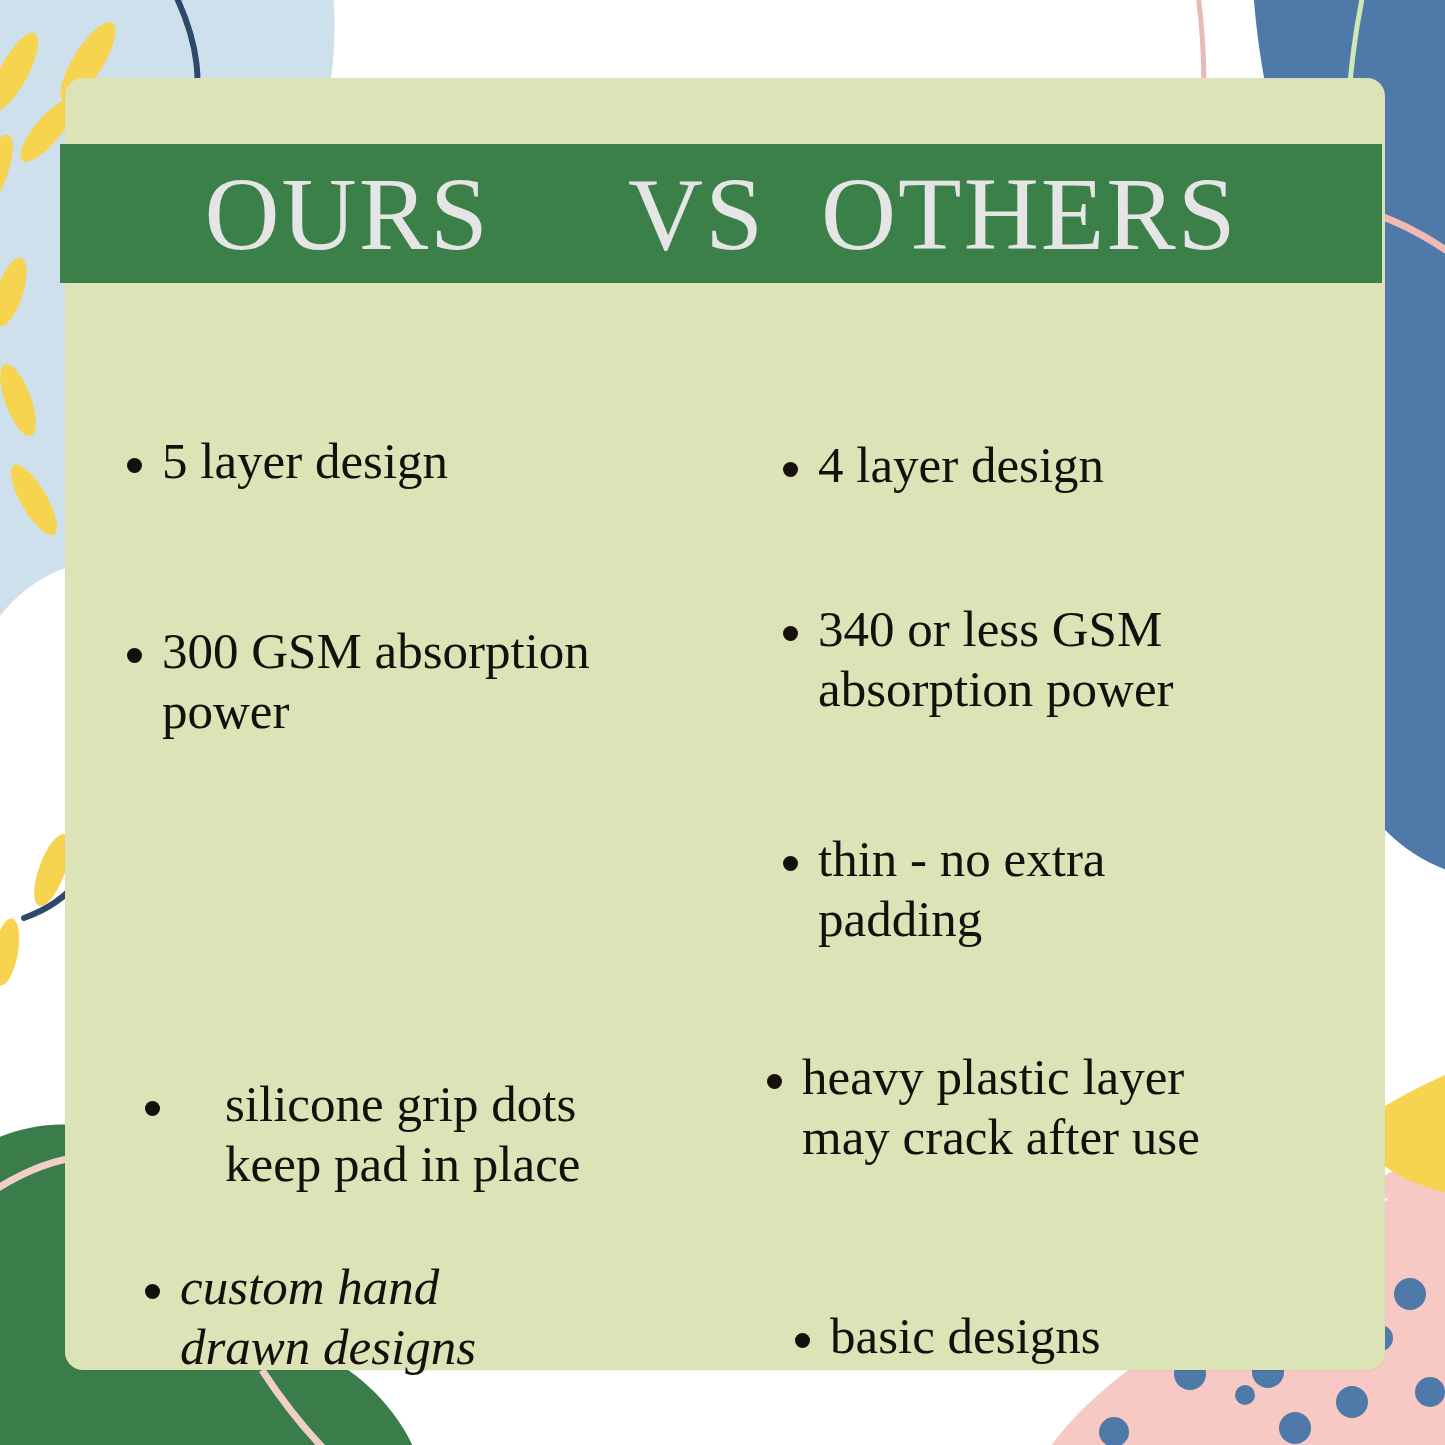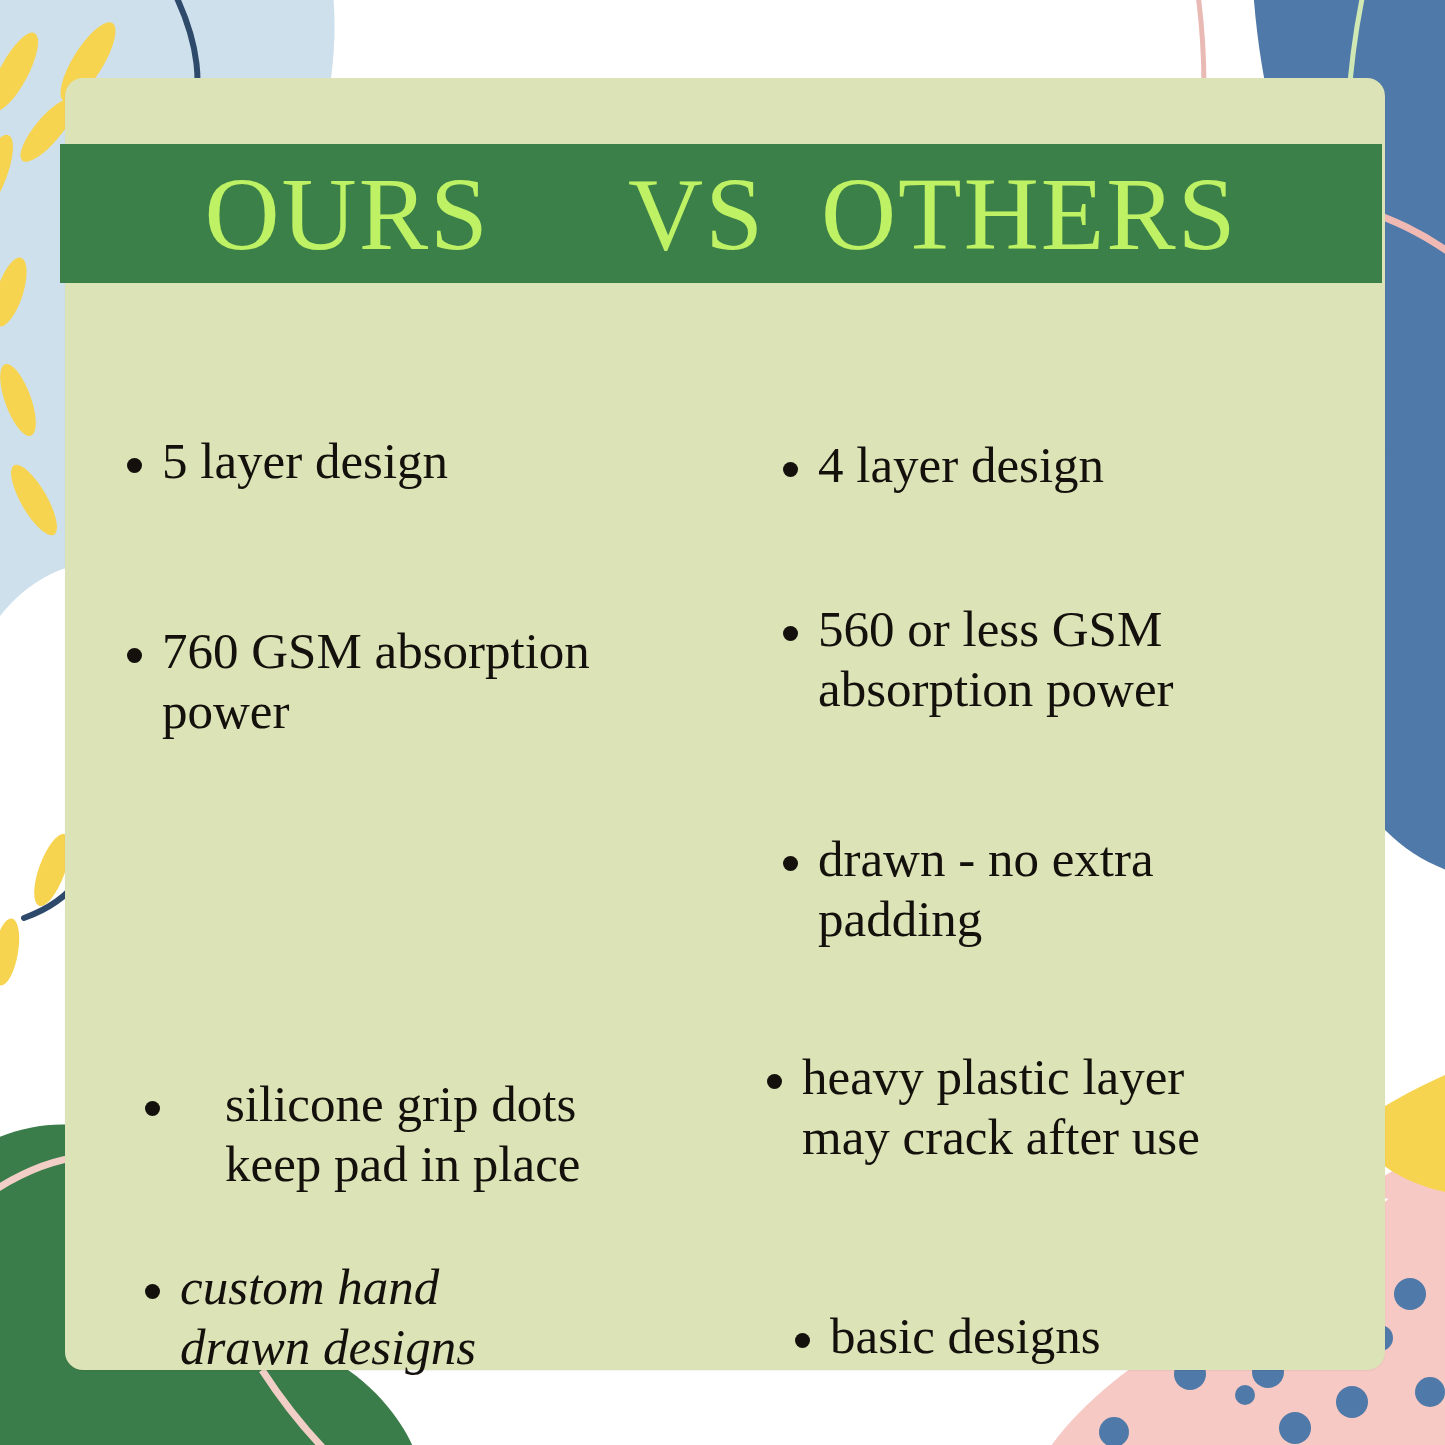--- a/index.html
+++ b/index.html
@@ -41,21 +41,21 @@
     top: 66px;
     width: 1322px;
     height: 139px;
     background: #3b8049;
     display: flex;
     align-items: center;
     justify-content: center;
     z-index: 3;
   }
   #header-title {
-    color: #bef264;
+    color: #e5e5e5;
     font-size: 104px;
     line-height: 1;
     letter-spacing: 2px;
     white-space: pre;
     font-weight: 400;
     text-align: center;
   }
   
   #columns {
     position: absolute;
@@ -175,21 +175,21 @@
 
     <div id="columns">
 
       <div class="column" id="ours-column">
         <div class="bullet-row" style="top:132px; left:62px;">
           <span class="bullet-dot"></span>
           <span class="bullet-text">5 layer design</span>
         </div>
         <div class="bullet-row" style="top:322px; left:62px;">
           <span class="bullet-dot"></span>
-          <span class="bullet-text">760 GSM absorption
+          <span class="bullet-text">300 GSM absorption
 power</span>
         </div>
         <div class="bullet-row" style="top:775px; left:80px;gap:45px;">
           <span class="bullet-dot"></span>
           <span class="bullet-text">silicone grip dots
 keep pad in place</span>
         </div>
         <div class="bullet-row" style="top:958px; left:80px;font-style:italic;">
           <span class="bullet-dot"></span>
           <span class="bullet-text">custom hand
@@ -197,26 +197,26 @@
         </div>
       </div>
 
       <div class="column" id="others-column">
         <div class="bullet-row" style="top:136px; left:58px;">
           <span class="bullet-dot"></span>
           <span class="bullet-text">4  layer design</span>
         </div>
         <div class="bullet-row" style="top:300px; left:58px;">
           <span class="bullet-dot"></span>
-          <span class="bullet-text">560 or less GSM
+          <span class="bullet-text">340 or less GSM
 absorption power</span>
         </div>
         <div class="bullet-row" style="top:530px; left:58px;">
           <span class="bullet-dot"></span>
-          <span class="bullet-text">drawn - no extra
+          <span class="bullet-text">thin - no extra
 padding</span>
         </div>
         <div class="bullet-row" style="top:748px; left:42px;">
           <span class="bullet-dot"></span>
           <span class="bullet-text">heavy plastic layer
 may crack after use</span>
         </div>
         <div class="bullet-row" style="top:980px; left:70px;margin-top:27px;">
           <span class="bullet-dot"></span>
           <span class="bullet-text">basic designs</span>

